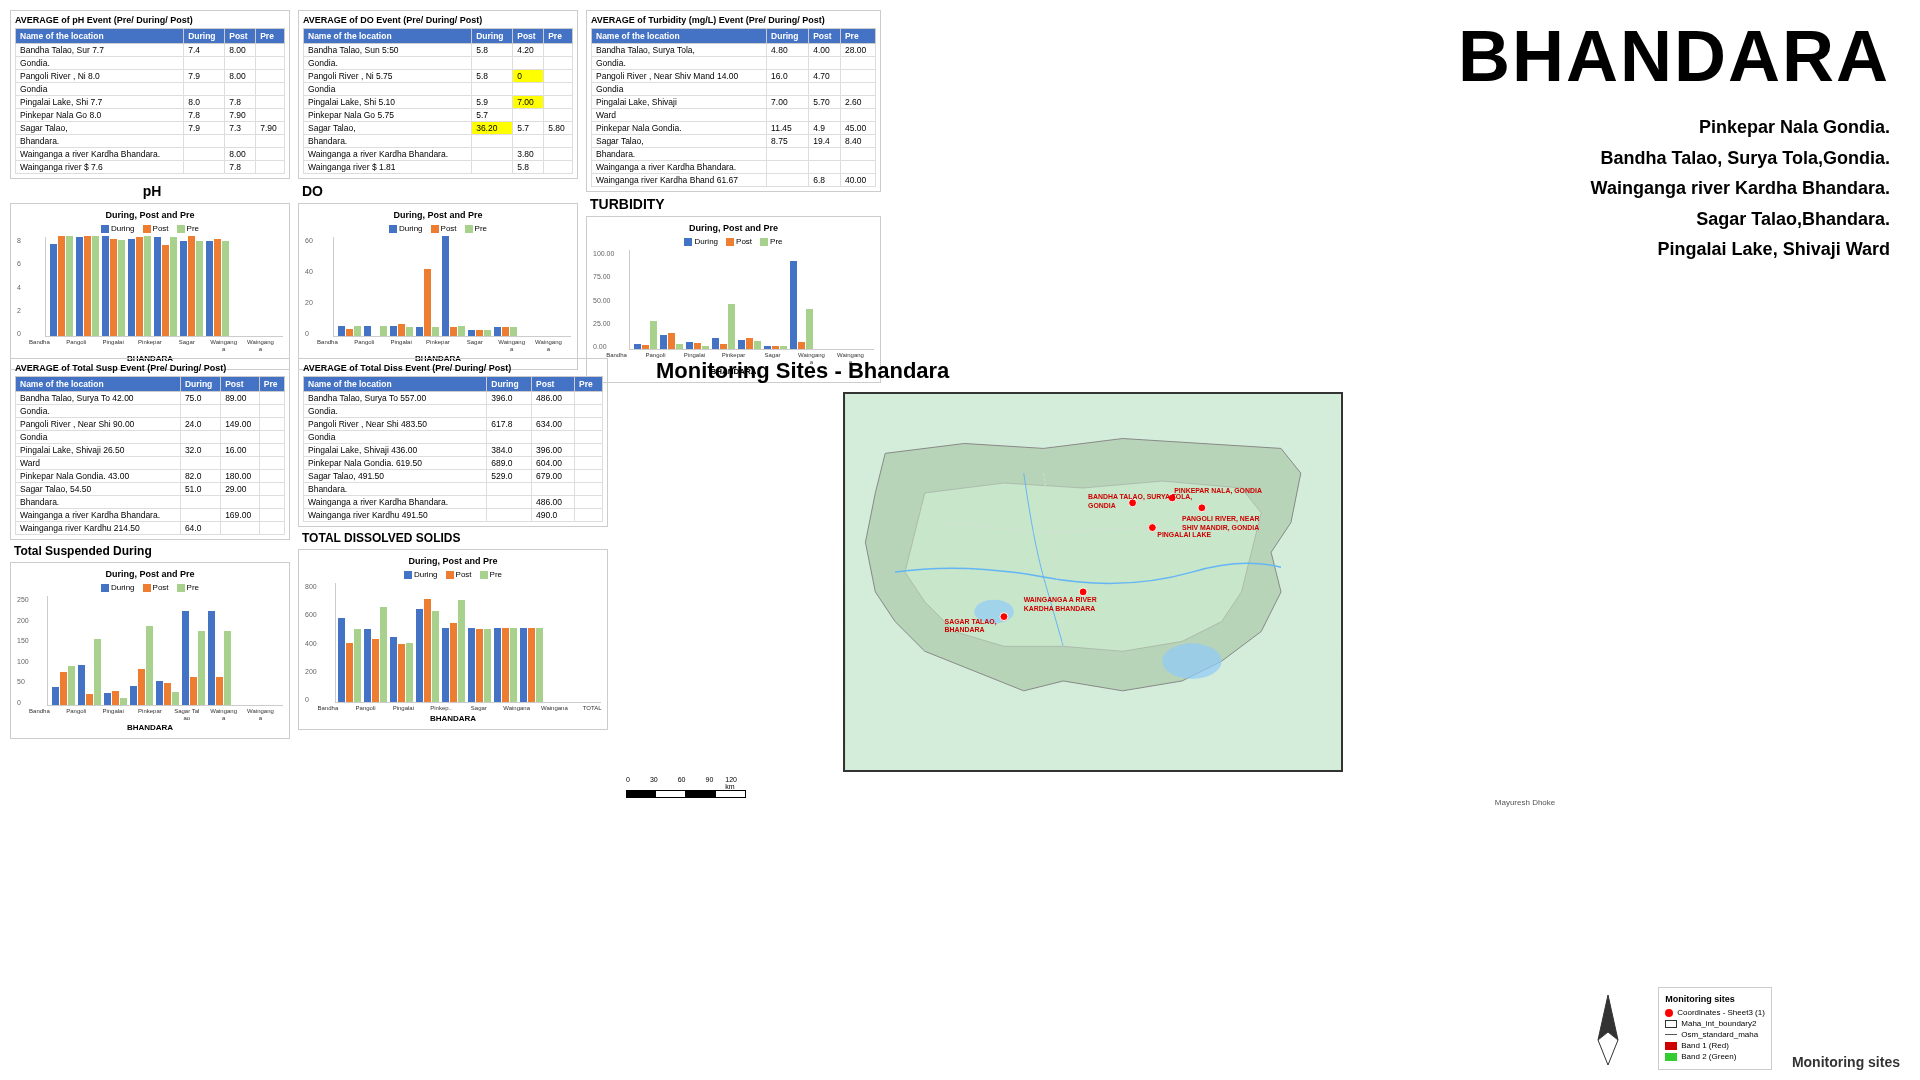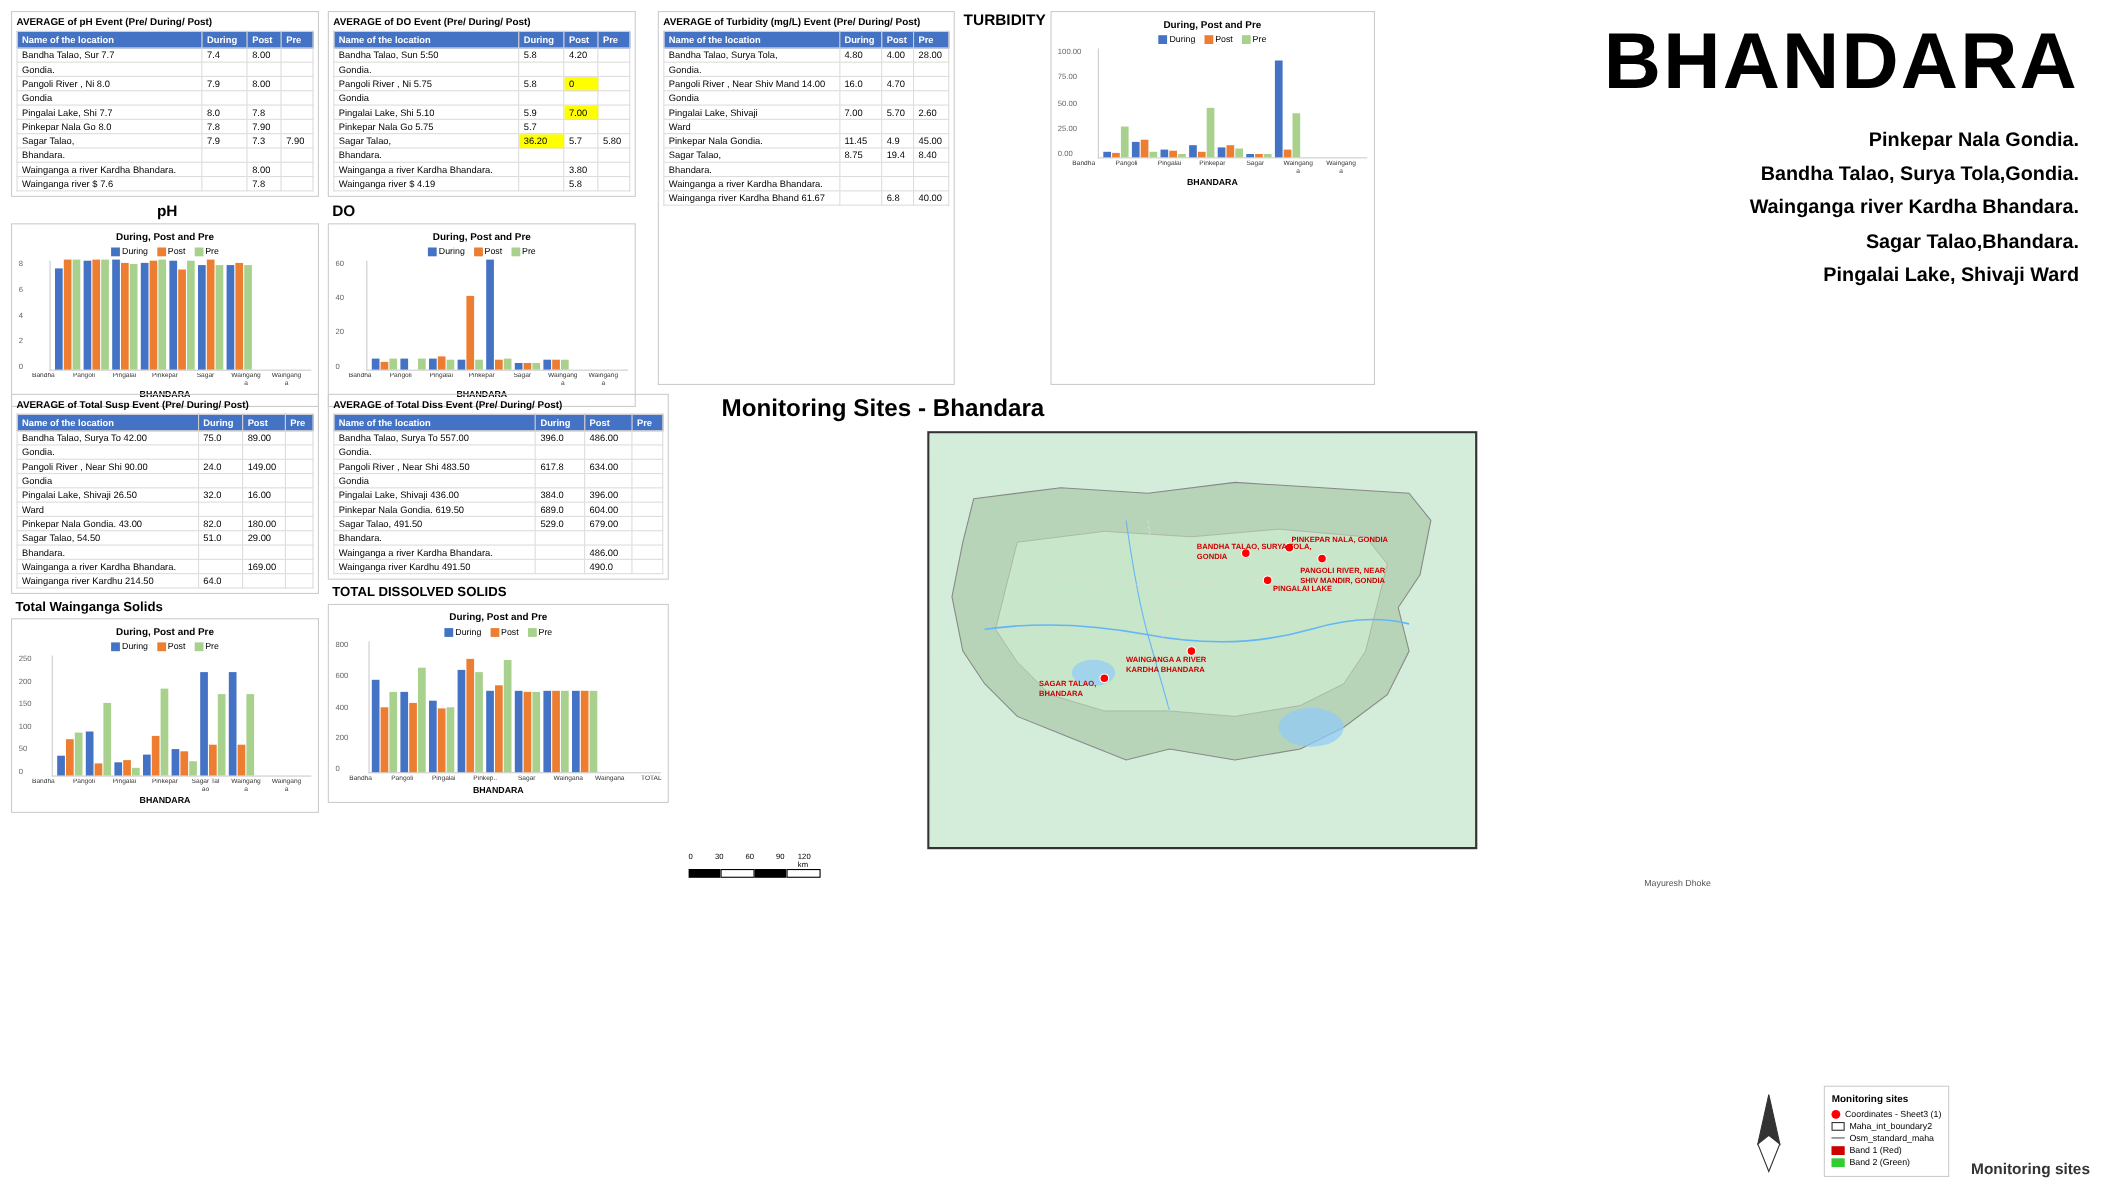--- a/index.html
+++ b/index.html
@@ -524,21 +524,21 @@
                 <td></td>
                 <td></td>
               </tr>
             <tr>
                 <td>Wainganga a river Kardha Bhandara.</td>
                 <td></td>
                 <td>3.80</td>
                 <td></td>
               </tr>
             <tr>
-                <td>Wainganga river $ 4.19</td>
+                <td>Wainganga river $ 1.81</td>
                 <td></td>
                 <td>5.8</td>
                 <td></td>
               </tr>
           </tbody>
         </table>
       </div>
       <div style="font-size:14px;font-weight:bold;text-align:left;padding-left:4px;">DO</div>
       <div class="chart-container" style="width:280px;">
         <div class="chart-title">During, Post and Pre</div>
@@ -607,21 +607,21 @@
           <span class="x-label">Pingalai</span>
           <span class="x-label">Pinkepar</span>
           <span class="x-label">Sagar</span>
           <span class="x-label">Wainganga</span>
           <span class="x-label">Wainganga</span>
         </div>
         <div class="chart-xlabel">BHANDARA</div>
       </div>
     </div>
 
-    <div style="display:flex;flex-direction:row;gap:4px;min-width:295px;margin-left:12px;">
+    <div style="display:flex;flex-direction:column;gap:4px;min-width:295px;">
       <div class="data-table-container">
         <div class="data-table-title">AVERAGE of Turbidity (mg/L)  Event (Pre/ During/ Post)</div>
         <table>
           <thead>
             <tr>
               <th>Name of the location</th>
               <th>During</th>
               <th>Post</th>
               <th>Pre</th>
             </tr>
@@ -861,21 +861,21 @@
               </tr>
             <tr>
                 <td>Wainganga river Kardhu 214.50</td>
                 <td>64.0</td>
                 <td></td>
                 <td></td>
               </tr>
           </tbody>
         </table>
       </div>
-      <div style="font-size:12px;font-weight:bold;text-align:left;padding-left:4px;">Total Wainganga Solids</div>
+      <div style="font-size:12px;font-weight:bold;text-align:left;padding-left:4px;">Total Suspended During</div>
       <div class="chart-container" style="width:280px;">
         <div class="chart-title">During, Post and Pre</div>
         <div class="chart-legend">
           <div class="legend-item">
             <div class="legend-dot" style="background:#4472C4;"></div>
             <span>During</span>
           </div>
           <div class="legend-item">
             <div class="legend-dot" style="background:#ED7D31;"></div>
             <span>Post</span>

